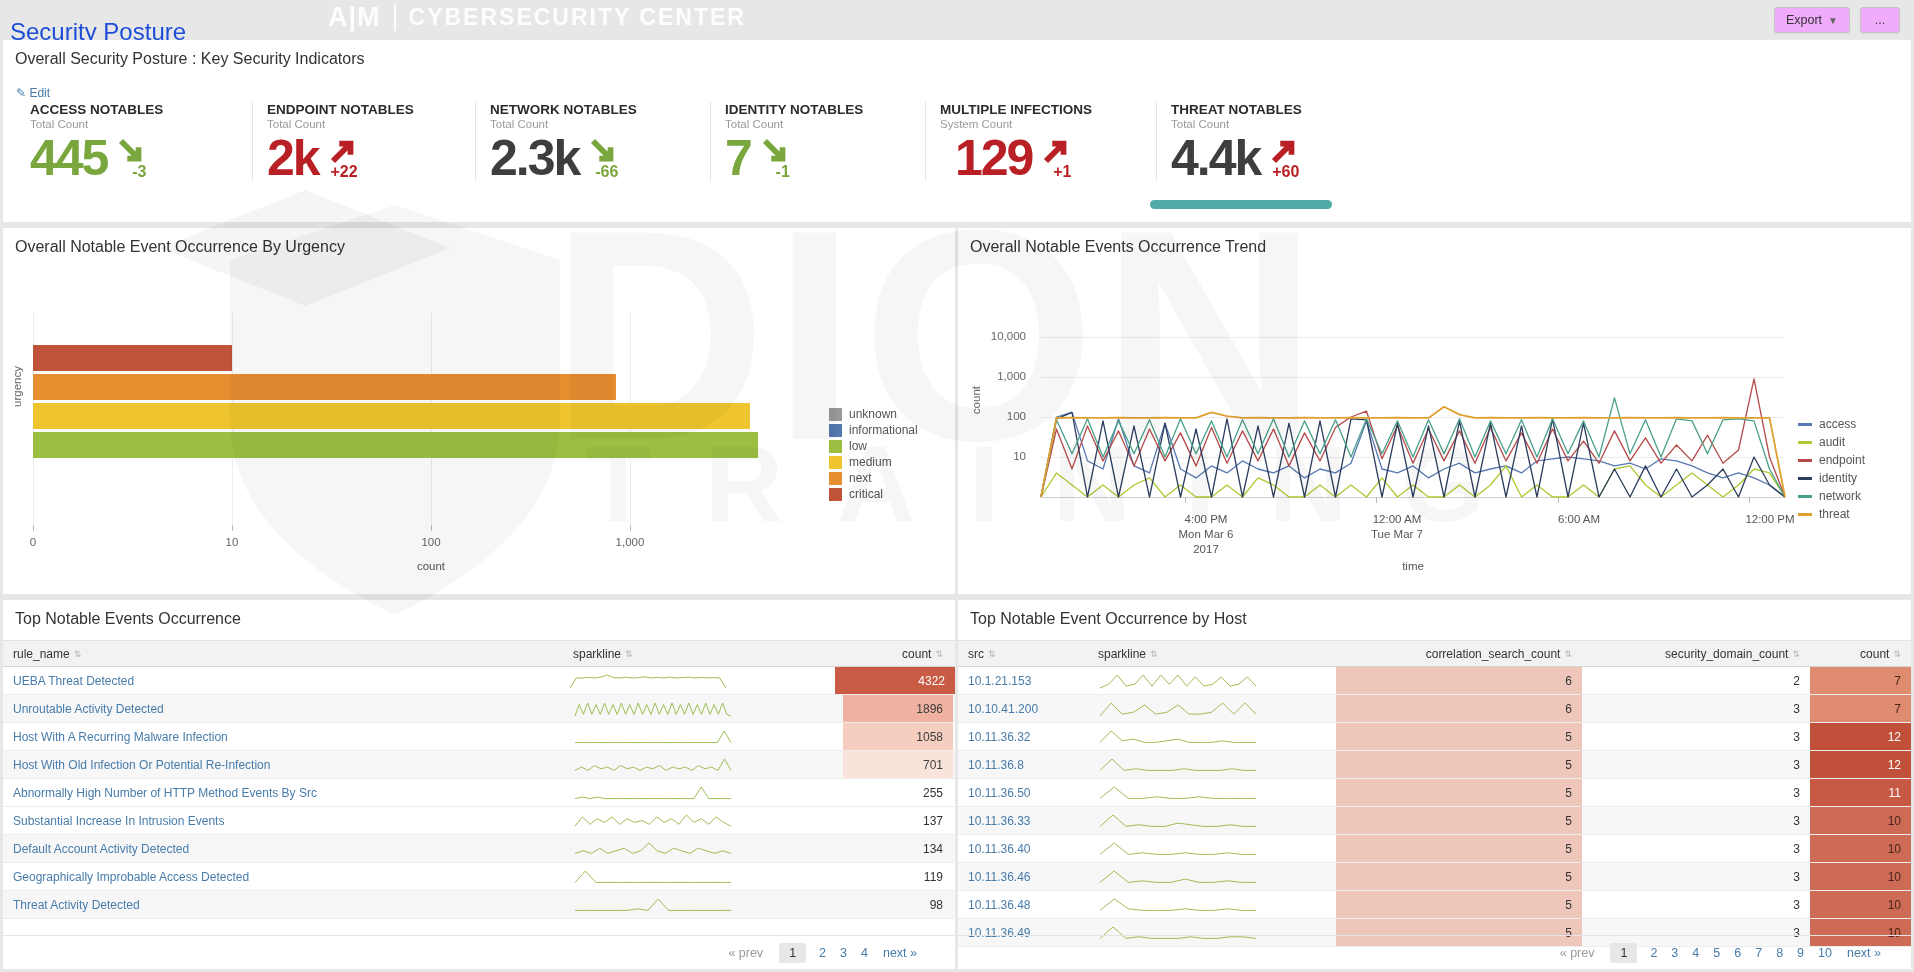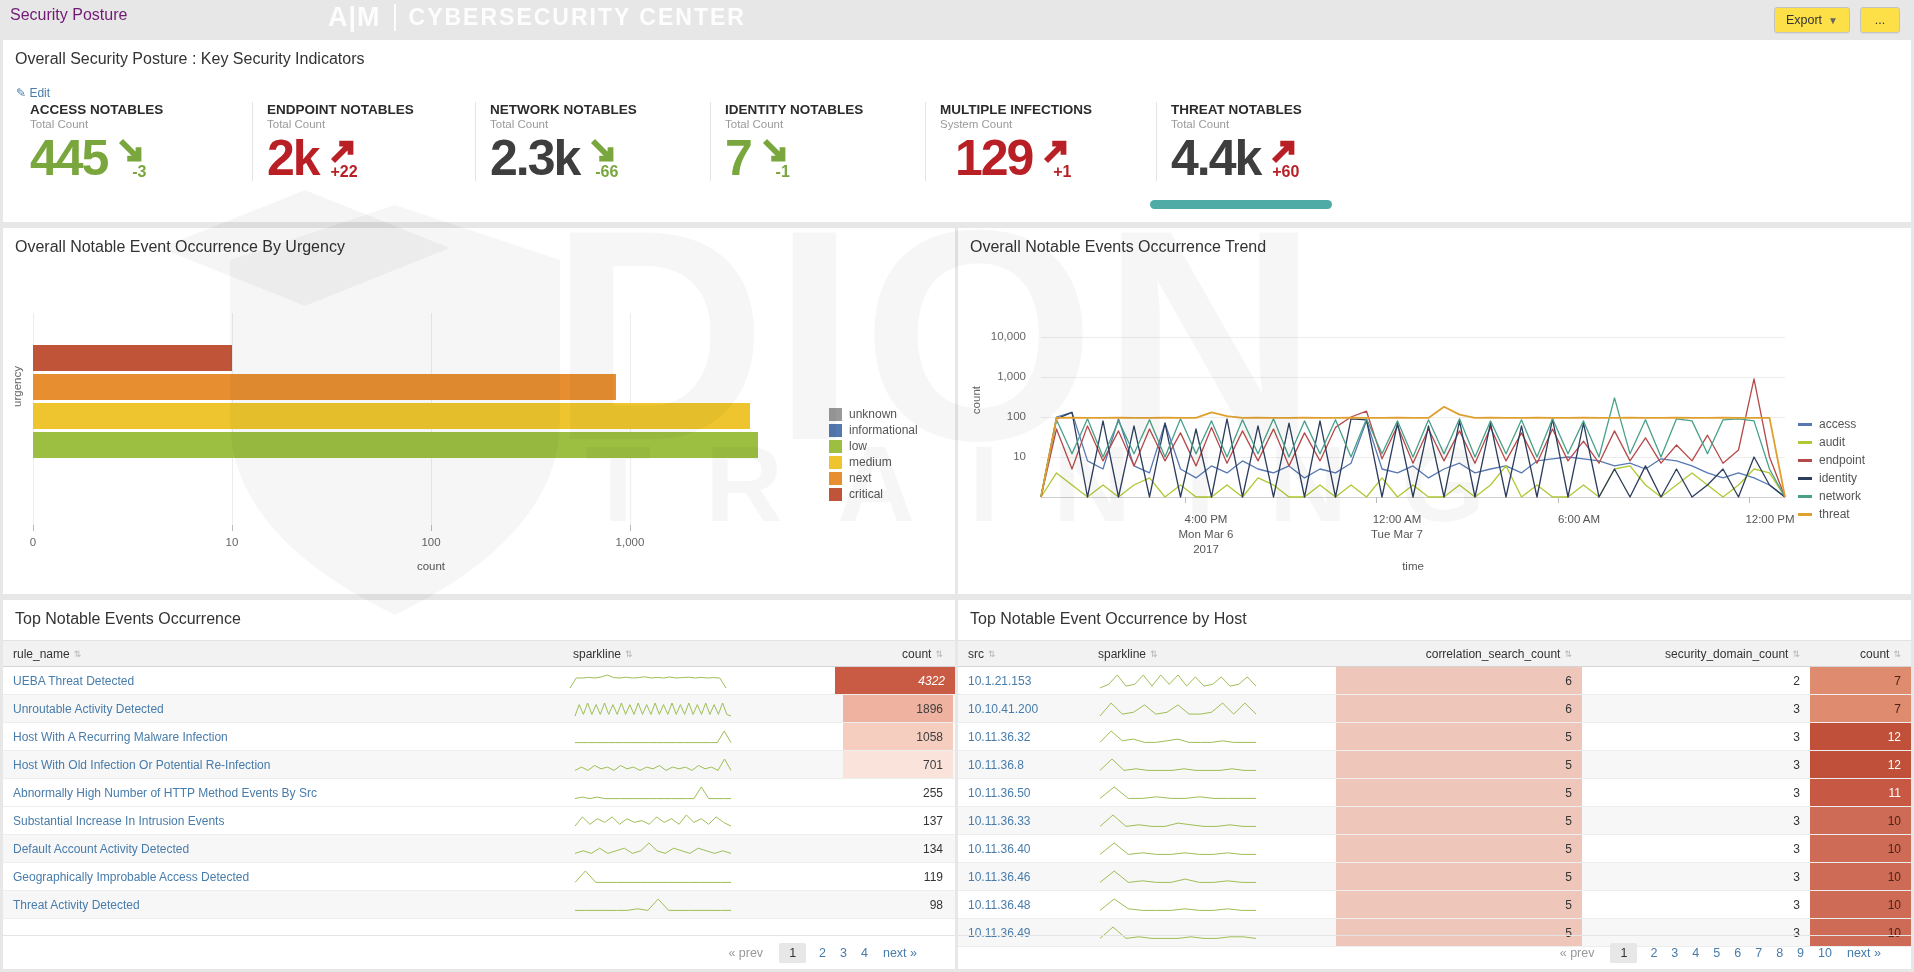--- a/index.html
+++ b/index.html
@@ -1,26 +1,26 @@
 <!DOCTYPE html>
 <html><head>
 <meta charset="utf-8">
 <style>
   html,body{margin:0;padding:0;width:1914px;height:972px;overflow:hidden;background:#e7e7e7;
     font-family:"Liberation Sans",sans-serif;position:relative;}
   .panel{position:absolute;background:#ffffff;}
   .panel-title{position:absolute;left:12px;top:10px;font-size:16px;color:#333;}
   
   #header{position:absolute;left:0;top:0;width:1914px;height:40px;background:#e7e7e7;overflow:hidden;}
-  #page-title{position:absolute;left:10px;top:6px;font-size:16px;color:#701a75;}
+  #page-title{position:absolute;left:10px;top:18px;font-size:24px;color:#1d4ed8;}
   #logo{position:absolute;left:328px;top:2px;display:flex;align-items:center;color:rgba(255,255,255,0.92);}
   .logo-mark{font-size:27px;font-weight:bold;letter-spacing:1px;}
   .logo-sep{display:inline-block;width:2px;height:27px;background:rgba(255,255,255,0.85);margin:0 13px;}
   .logo-text{font-size:23px;font-weight:bold;letter-spacing:2px;}
-  .btn{position:absolute;top:7px;height:26px;background:#fde047;border:1px solid #c3c3c3;border-radius:3px;
+  .btn{position:absolute;top:7px;height:26px;background:#f0abfc;border:1px solid #c3c3c3;border-radius:3px;
     font-size:12.5px;color:#333;display:flex;align-items:center;padding:0 11px;box-sizing:border-box;
     box-shadow:0 1px 1px rgba(0,0,0,0.05);cursor:pointer;}
   #export-btn{right:64px;}
   #more-btn{right:14px;width:40px;justify-content:center;}
   .caret{font-size:10px;color:#666;margin-left:6px;}
   
   #ksi-panel{left:3px;top:40px;width:1908px;height:182px;}
   #edit-link{position:absolute;left:13px;top:46px;font-size:12px;color:#477cab;cursor:pointer;}
   #kpi-row{position:absolute;left:27px;top:62px;display:flex;}
   .kpi{box-sizing:border-box;padding-left:14px;border-left:1px solid #e4e4e4;}
@@ -319,21 +319,21 @@
       </div>
       <div class="trow">
         <div class="td" style="width: 560px;">
           <a class="tlink">UEBA Threat Detected</a>
         </div>
         <div class="td" style="width: 280px;">
           <svg width="160" height="18">
             <polyline points="2.0,16.0 8.2,6.0 14.5,6.0 20.7,5.4 27.0,6.0 33.2,5.0 39.4,3.0 45.7,5.6 51.9,6.0 58.2,5.2 64.4,6.0 70.6,5.6 76.9,4.8 83.1,6.0 89.4,5.4 95.6,6.0 101.8,5.0 108.1,6.0 114.3,5.6 120.6,5.2 126.8,6.0 133.0,5.4 139.3,6.0 145.5,5.6 151.8,6.0 158.0,16.0" fill="none" stroke="#9ebe56" stroke-width="1"></polyline>
           </svg>
         </div>
-        <div class="td right" style="width: 121px; background: rgb(201, 90, 67); color: rgb(255, 255, 255); font-style: italic;">4322</div>
+        <div class="td right" style="width: 121px; background: rgb(201, 90, 67); color: rgb(255, 255, 255);">4322</div>
       </div>
       <div class="trow alt">
         <div class="td" style="width: 560px;">
           <a class="tlink">Unroutable Activity Detected</a>
         </div>
         <div class="td" style="width: 280px;">
           <svg width="160" height="18">
             <polyline points="2.0,16.0 6.2,4.6 10.4,14.4 14.6,3.0 18.9,14.4 23.1,4.6 27.3,14.4 31.5,3.0 35.7,14.4 39.9,4.6 44.2,14.4 48.4,3.0 52.6,14.4 56.8,4.6 61.0,14.4 65.2,3.0 69.5,14.4 73.7,4.6 77.9,14.4 82.1,3.0 86.3,14.4 90.5,4.6 94.8,14.4 99.0,3.0 103.2,14.4 107.4,4.6 111.6,14.4 115.8,3.0 120.1,14.4 124.3,4.6 128.5,14.4 132.7,3.0 136.9,14.4 141.1,4.6 145.4,14.4 149.6,3.0 153.8,14.4 158.0,16.0" fill="none" stroke="#9ebe56" stroke-width="1"></polyline>
           </svg>
         </div>

